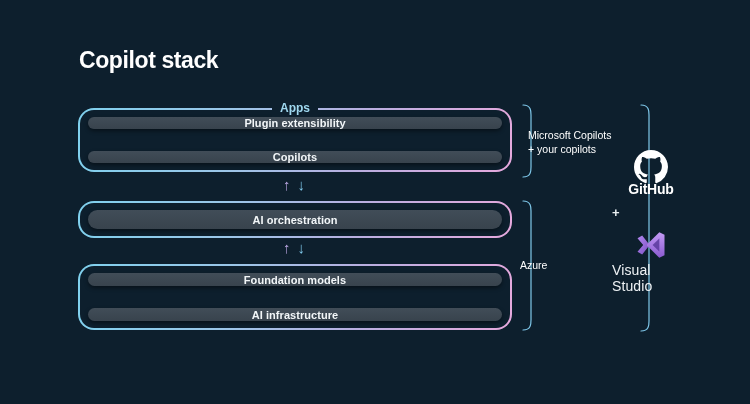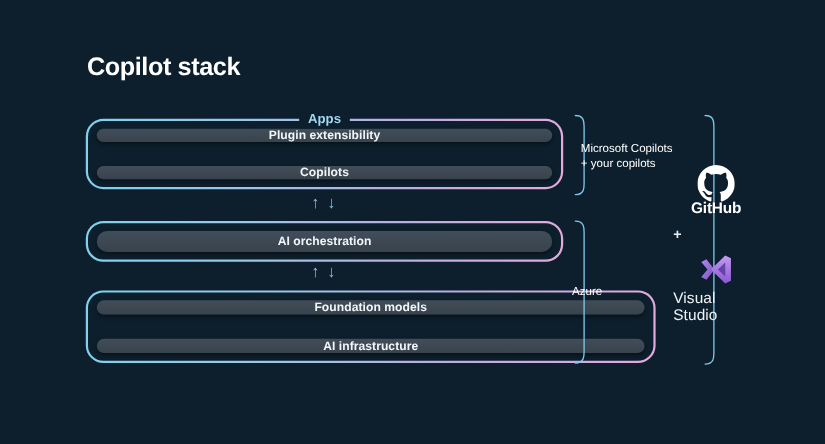--- a/index.html
+++ b/index.html
@@ -32,21 +32,21 @@
     border-radius:14px;
     background:#0d1f2d;
     box-sizing:border-box;
     display:flex;flex-direction:column;
     justify-content:center;
     gap:22px;
     padding:7px 8px;
   }
   #layer-apps{left:78px;top:108px;width:434px;height:64px;}
   #layer-orchestration{left:78px;top:201px;width:434px;height:37px;}
-  #layer-foundation{left:78px;top:264px;width:518px;height:66px;}
+  #layer-foundation{left:78px;top:264px;width:434px;height:66px;}
 
   
   .pill{
     position:relative;
     height:21px;
     border-radius:11px;
     background:linear-gradient(180deg,#414d58 0%,#38434d 100%);
     box-shadow:0 2px 4px rgba(0,0,0,0.45);
     display:flex;align-items:center;justify-content:center;
     font-size:11px;font-weight:700;color:#f2f6f8;

